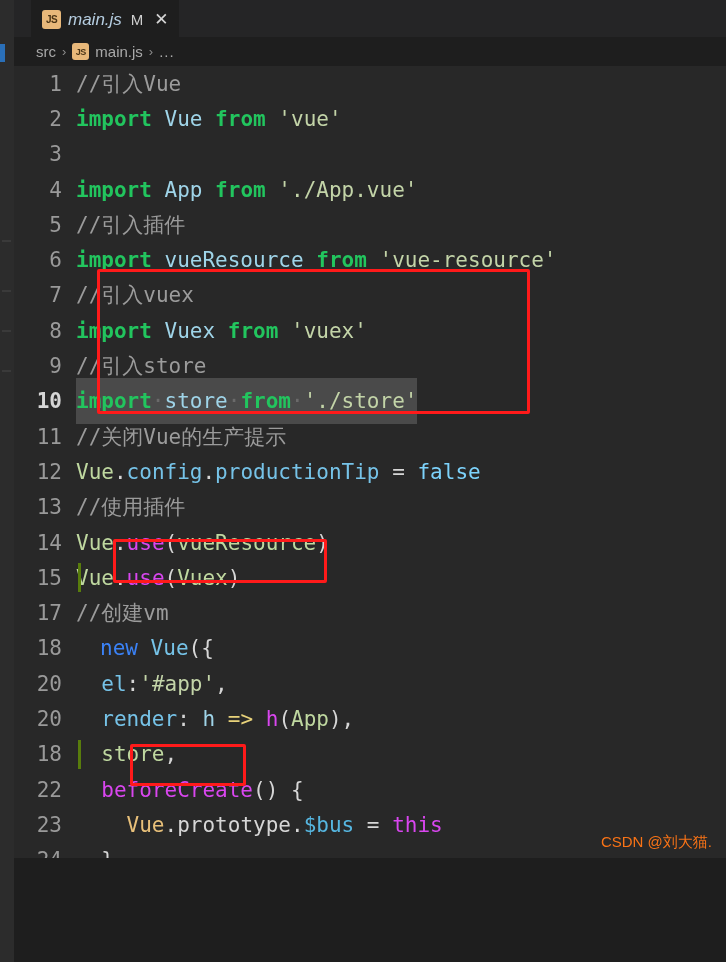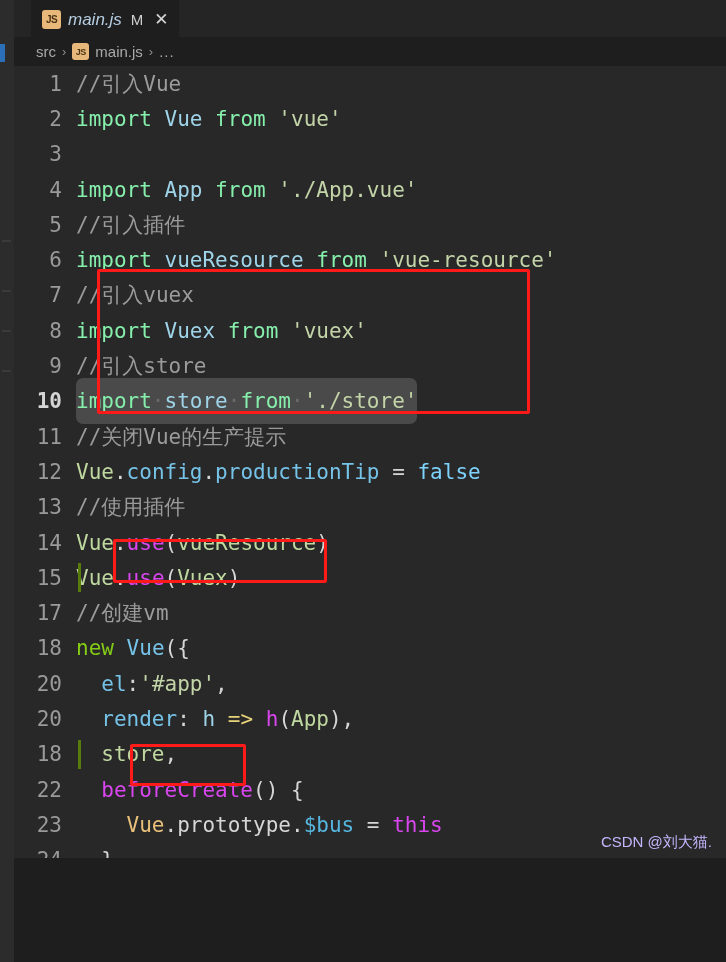--- a/index.html
+++ b/index.html
@@ -97,55 +97,55 @@
     position:absolute;left:64px;top:3px;width:3px;height:29px;background:#587c0c;
   }
   .code{
     font-size:21px;white-space:pre;
     font-family:"DejaVu Sans Mono","Liberation Mono",monospace;
     letter-spacing:0px;
   }
 
   
   .cmt{color:#9b9b9b;}
-  .kw{color:#86efac;font-weight:normal;}
+  .kw{color:#22c55e;font-weight:bold;}
   .id{color:#9fd4e8;}
   .str{color:#c3d4a8;}
   .fn{color:#d946ef;}
   .prop{color:#76c3e8;}
   .cls{color:#bfd8a0;}
   .lit{color:#7dd3fc;}
   .plain{color:#d6d6d6;}
   .op{color:#d6d6d6;}
   .arrow{color:#e8d27a;}
-  .newkw{color:#84cc16;}
+  .newkw{color:#3b82f6;margin-left:24px;}
   .dollar{color:#56b6e0;}
   .vueorange{color:#e8c07a;}
 
   
-  .sel{background:#4a4a4a;border-radius:7px;padding:11px 0;}
+  .sel{background:#4a4a4a;border-radius:0;padding:11px 0;}
   .ws{color:#6a6a6a;}
   .caret{
     display:inline-block;width:2px;height:25px;background:#cfcfcf;
     vertical-align:middle;margin-right:-2px;
   }
 
   
   .redbox{
     position:absolute;border:3px solid #ff1a1a;border-radius:2px;
     pointer-events:none;
   }
   #redbox-imports{left:97px;top:269px;width:427px;height:139px;}
   #redbox-usevuex{left:113px;top:539px;width:208px;height:38px;}
   #redbox-store{left:130px;top:744px;width:110px;height:36px;}
 
   
   .watermark{
     position:absolute;right:14px;bottom:6px;
-    color:#c4b5fd;font-size:15px;
+    color:#f97316;font-size:15px;
     font-family:"Liberation Sans",sans-serif;
   }
 </style>
 </head>
 <body>
 
 <div class="window">
 
   <div class="activity-strip">
     <div class="blue-mark"></div>

